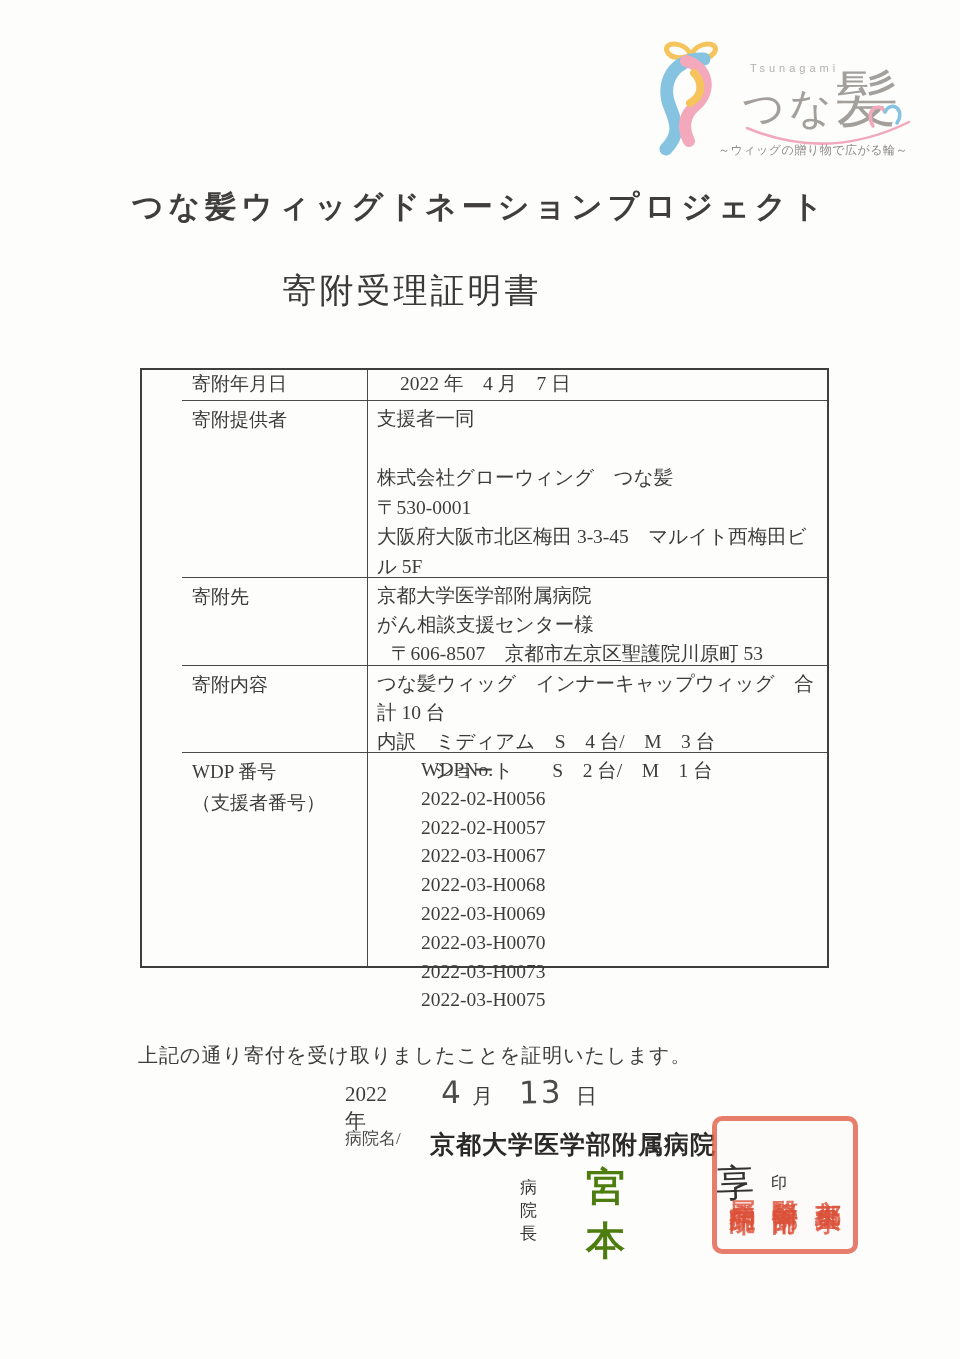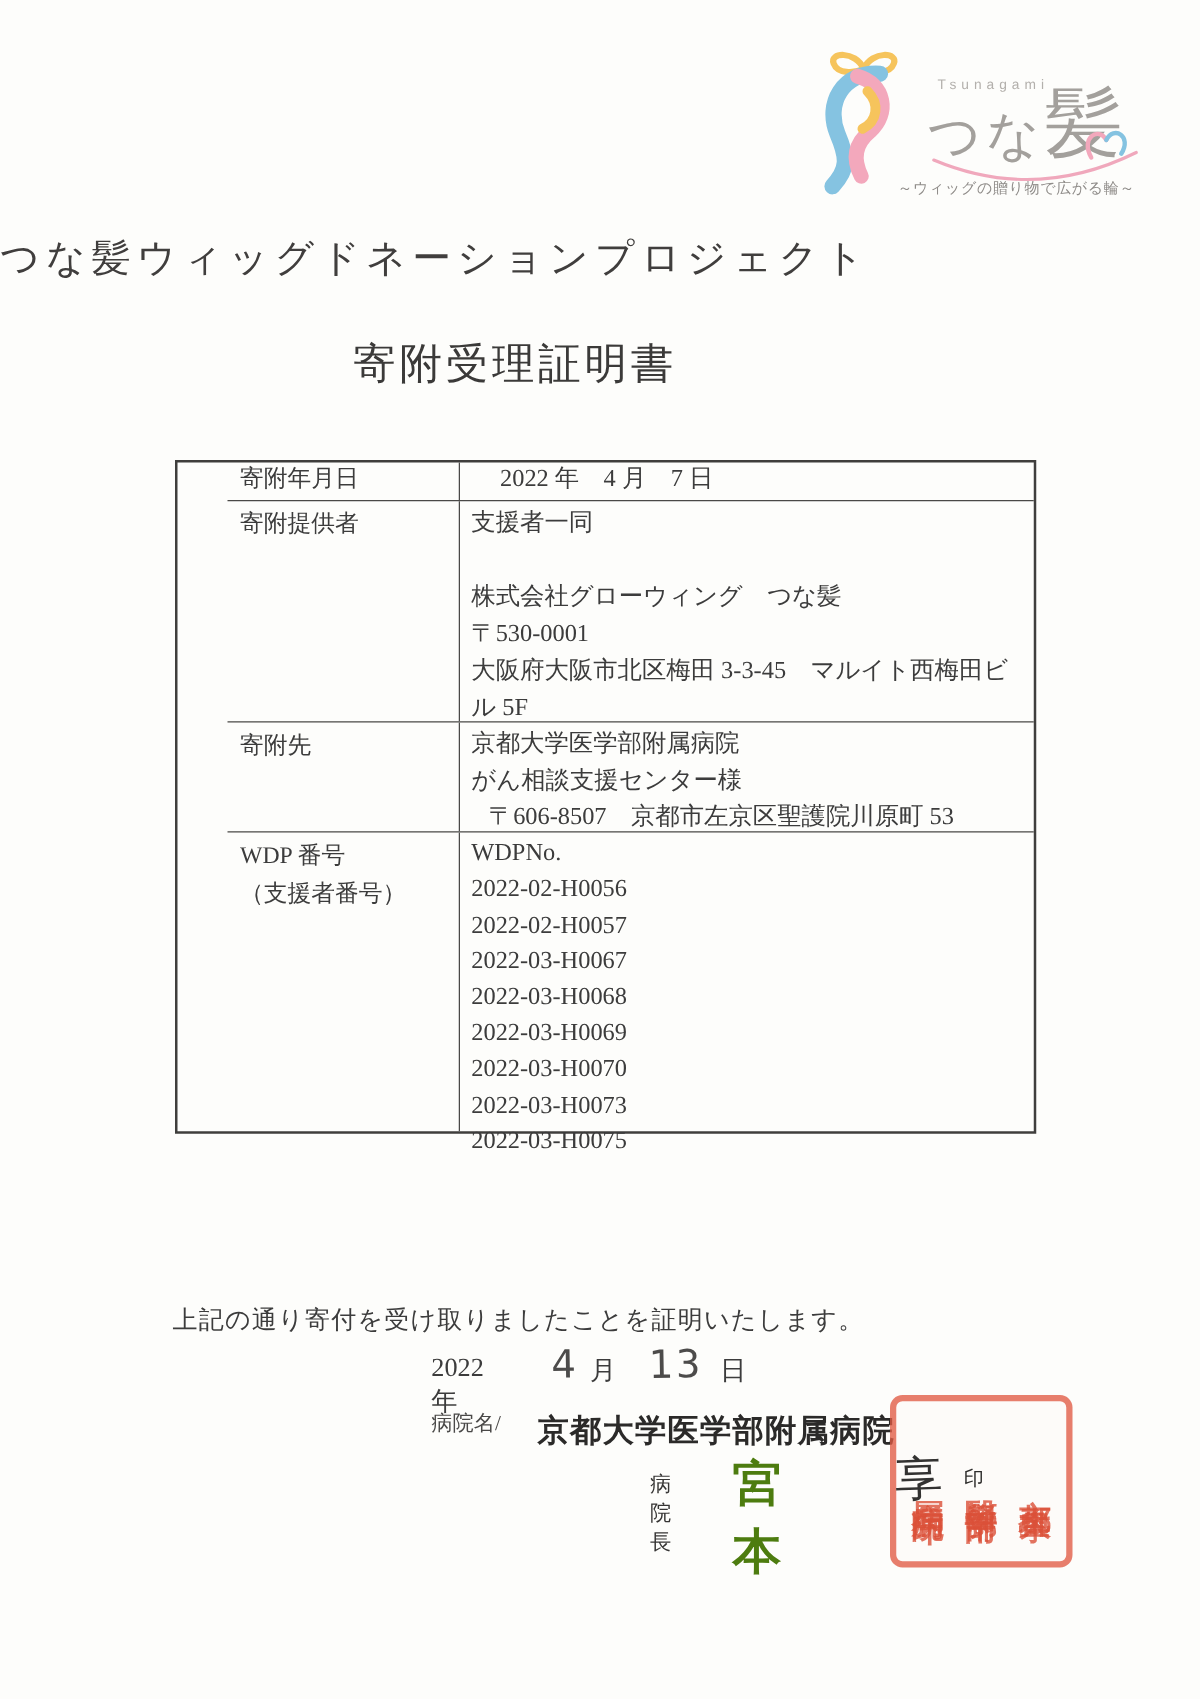--- a/index.html
+++ b/index.html
@@ -18,39 +18,39 @@
               font-size:11px; letter-spacing:4px; color:#b3b0ac; }
   .brand-jp { position:absolute; left:94px; top:34px; width:168px; display:flex; align-items:flex-end;
               font-family:"Liberation Sans",sans-serif; color:#a3a09c; }
   .brand-jp .jp-small { font-size:42px; line-height:1; letter-spacing:4px; }
   .brand-jp .jp-big   { font-size:62px; line-height:0.95; }
   .logo-arc  { position:absolute; left:95px; top:80px; }
   .logo-bow2 { position:absolute; left:216px; top:62px; }
   .tagline { position:absolute; left:0; top:106px; width:260px; text-align:right;
              font-family:"Liberation Sans",sans-serif; font-size:12px; color:#8f8c89; letter-spacing:0.5px; }
   
-  .doc-title { position:absolute; left:0; top:186px; width:960px; 
-               font-size:31px; letter-spacing:5px; color:#403e3d; font-weight:400; }
+  .doc-title { position:absolute; left:0; top:186px; width:960px; text-align:center;
+               font-size:31px; letter-spacing:5px; color:#403e3d; font-weight:700; }
   .doc-subtitle { position:absolute; left:0; top:268px; width:824px; text-align:center;
                   font-size:34px; letter-spacing:3px; color:#3b3a39; font-weight:500; }
   
   .doc-table { position:absolute; left:140px; top:368px; width:689px; border:2px solid #3f3e3c;padding-left:40px; }
   .t-row { display:flex; border-top:1.5px solid #4a4947; }
   .t-row:first-child { border-top:none; }
   .cell-label { width:186px; border-right:1.5px solid #4a4947; padding:3px 8px 0 10px;
                 font-size:19px; line-height:31px; }
   .cell-value { flex:1; padding:3px 6px 0 9px; font-size:19.5px; }
   .r1 { height:30px; }  .r1 .cell-label, .r1 .cell-value { line-height:25px; padding-top:1px; }
   .r1 .cell-value { padding-left:32px; }
   .r2 { height:177px; } .r2 .line { line-height:29.5px; min-height:29.5px; }
   .r3 { height:88px; }  .r3 .line { line-height:29px; min-height:29px; }
   .r3 .line.indent1 { padding-left:14px; }
   .r4 { height:87px; }  .r4 .line { line-height:29px; min-height:29px; }
   .r4 .line.indent2 { padding-left:57px; }
-  .r5 { height:240px; } .r5 .line { line-height:28.8px; min-height:28.8px; }
+  .r5 { height:214px;gap:44px; } .r5 .line { line-height:28.8px; min-height:28.8px; }
   
   .closing { position:absolute; left:138px; top:1042px; font-size:20px; letter-spacing:1px; }
   .date-line { position:absolute; left:345px; top:1074px; height:40px; }
   .date-line .dl { position:absolute; top:8px; font-size:21px; }
   .handwrite { position:absolute; top:0; font-family:"DejaVu Sans",sans-serif; font-size:31px;
                font-weight:400; color:#4c4b4a; transform:rotate(-1deg); letter-spacing:2px; }
   .hosp-label { position:absolute; left:345px; top:1127px; font-size:17px; color:#4a4948; }
   .hosp-name  { position:absolute; left:430px; top:1128px; font-size:25px; font-weight:bold;
                 color:#2b2a29; letter-spacing:1px; }
   .director-line { position:absolute; left:520px; top:1158px; }
@@ -118,20 +118,28 @@
 
   <div class="t-row r3">
     <div class="cell-label">寄附先</div>
     <div class="cell-value">
       <div class="line">京都大学医学部附属病院</div>
       <div class="line">がん相談支援センター様</div>
       <div class="line indent1">〒606-8507　京都市左京区聖護院川原町 53</div>
     </div>
   </div>
 
+  <div class="t-row r4">
+    <div class="cell-label">寄附内容</div>
+    <div class="cell-value">
+      <div class="line">つな髪ウィッグ　インナーキャップウィッグ　合計 10 台</div>
+      <div class="line">内訳　ミディアム　S　4 台/　M　3 台</div>
+      <div class="line indent2">ショート　　S　2 台/　M　1 台</div>
+    </div>
+  </div>
 
   <div class="t-row r5">
     <div class="cell-label">
       <div>WDP 番号</div>
       <div>（支援者番号）</div>
     </div>
     <div class="cell-value">
       <div class="line">WDPNo.</div>
       <div class="line">2022-02-H0056</div>
       <div class="line">2022-02-H0057</div>

